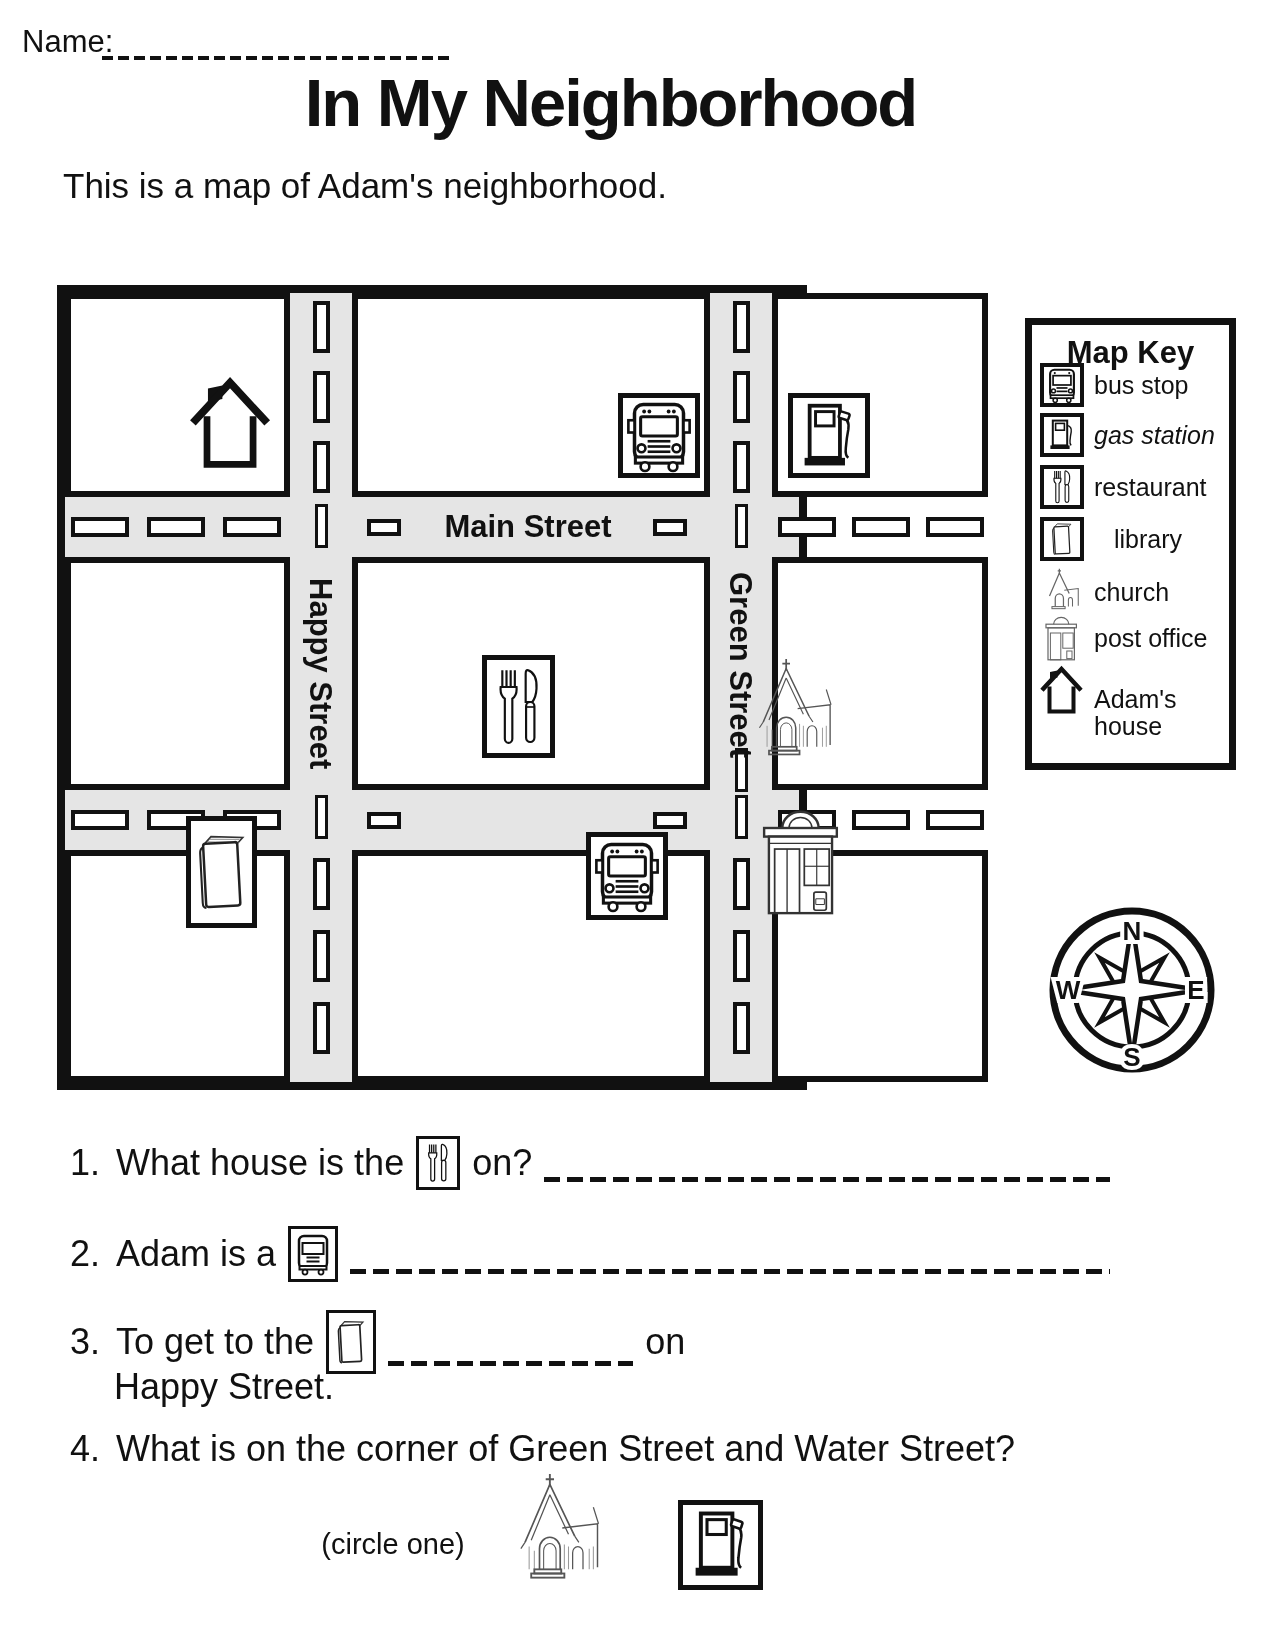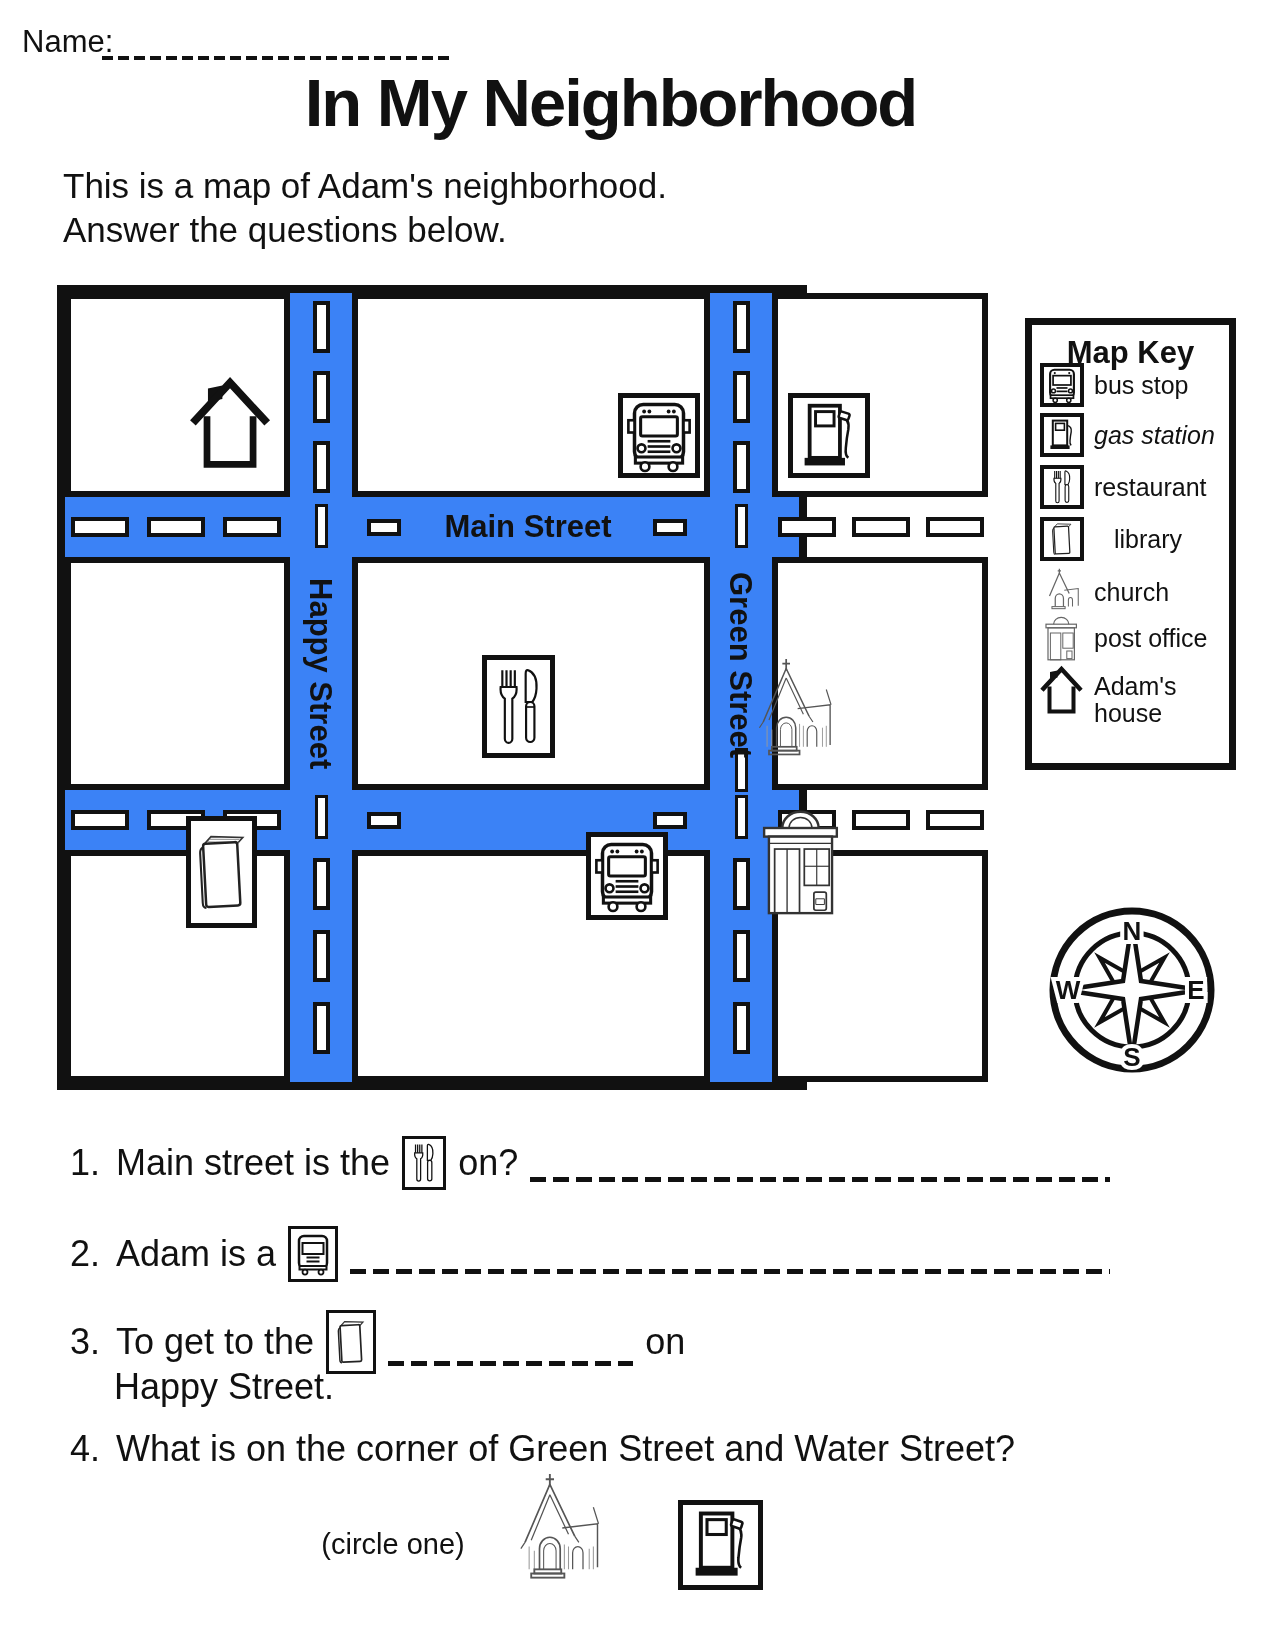--- a/index.html
+++ b/index.html
@@ -7,21 +7,21 @@
         font-family:"Liberation Sans",sans-serif;color:#111;}
   .abs{position:absolute;}
   
   .name-label{left:22px;top:24px;font-size:31px;}
   .name-line{left:102px;top:56px;width:352px;height:4px;
              background:repeating-linear-gradient(90deg,#111 0 11px,transparent 11px 16px);}
   .title{left:-27px;top:64px;width:1275px;text-align:center;font-size:67px;font-weight:bold;
          letter-spacing:-2px;}
   .intro{left:63px;font-size:35px;}
   
-  .map{left:57px;top:285px;width:750px;height:805px;border:8px solid #111;box-sizing:border-box;background:#3b82f6;}
+  .map{left:57px;top:285px;width:750px;height:805px;border:8px solid #111;box-sizing:border-box;background:#e5e5e5;}
   .blk{position:absolute;background:#fff;border:6px solid #111;box-sizing:border-box;}
   .hd{position:absolute;height:20px;width:58px;border:4px solid #111;box-sizing:border-box;background:#fff;}
   .hds{position:absolute;height:17px;width:34px;border:4px solid #111;box-sizing:border-box;background:#fff;}
   .vd{position:absolute;width:17px;height:52px;border:4px solid #111;box-sizing:border-box;background:#fff;}
   .vds{position:absolute;width:13px;height:44px;border:3px solid #111;box-sizing:border-box;background:#fff;}
   .street-h{position:absolute;font-weight:bold;font-size:31px;text-align:center;}
   .vwrap{position:absolute;display:flex;align-items:center;justify-content:center;}
   .street-v{writing-mode:vertical-rl;font-weight:bold;font-size:31px;white-space:nowrap;}
   .frame{position:absolute;border:5px solid #111;background:#fff;box-sizing:border-box;
          display:flex;align-items:center;justify-content:center;}
@@ -46,21 +46,20 @@
 </style>
 </head>
 <body>
 
 <div id="page">
 
   <div class="abs name-label">Name:</div>
   <div class="abs name-line"></div>
   <div class="abs title">In My Neighborhood</div>
   <div class="abs intro" style="top:166px;">This is a map of Adam's neighborhood.</div>
-  <div class="abs intro" style="top:210px;">Answer the questions below.</div>
 
   <div class="abs map">
 
     <div class="blk" style="left:0;top:0;width:225px;height:204px;"></div>
     <div class="blk" style="left:287px;top:0;width:358px;height:204px;"></div>
     <div class="blk" style="left:707px;top:0;width:216px;height:204px;"></div>
     <div class="blk" style="left:0;top:264px;width:225px;height:233px;"></div>
     <div class="blk" style="left:287px;top:264px;width:358px;height:233px;"></div>
     <div class="blk" style="left:707px;top:264px;width:216px;height:233px;"></div>
     <div class="blk" style="left:0;top:557px;width:225px;height:232px;"></div>
@@ -304,39 +303,39 @@
     </div>
     <div class="klabel" style="top:300px;">post office</div>
 
     <div class="krow-icon-plain" style="left:4px;top:340px;width:52px;height:50px;">
       <svg viewBox="0 0 100 104" width="50" height="52">
         <polygon points="26,16 41,13 41,27 26,30" fill="#111"></polygon>
         <path d="M25,45 V95 H73 V45" fill="#fff" stroke="#111" stroke-width="8"></path>
         <path d="M13,49 L49,10 L85,49" fill="none" stroke="#111" stroke-width="9" stroke-linecap="square"></path>
       </svg>
     </div>
-    <div class="klabel" style="top:348px;width:110px;">Adam's house</div>
+    <div class="klabel" style="top:361px;width:110px;">Adam's house</div>
   </div>
 
   <div class="abs" style="left:1040px;top:898px;width:184px;height:184px;">
     <svg viewBox="0 0 184 184" width="184" height="184">
       <circle cx="92" cy="92" r="79" fill="#fff" stroke="#111" stroke-width="7"></circle>
       <circle cx="92" cy="92" r="57" fill="none" stroke="#111" stroke-width="5"></circle>
       <polygon points="124.5,59.5 106,92 124.5,124.5 92,106 59.5,124.5 78,92 59.5,59.5 92,78" fill="#fff" stroke="#111" stroke-width="4"></polygon>
       <polygon points="92,24 101,83 160,92 101,101 92,160 83,101 24,92 83,83" fill="#fff" stroke="#111" stroke-width="4.5"></polygon>
       <text x="92" y="42" font-size="26" font-weight="bold" text-anchor="middle" fill="#111" stroke="#fff" stroke-width="8" paint-order="stroke">N</text>
       <text x="156" y="101" font-size="26" font-weight="bold" text-anchor="middle" fill="#111" stroke="#fff" stroke-width="8" paint-order="stroke">E</text>
       <text x="92" y="168" font-size="26" font-weight="bold" text-anchor="middle" fill="#111" stroke="#fff" stroke-width="8" paint-order="stroke">S</text>
       <text x="28" y="101" font-size="26" font-weight="bold" text-anchor="middle" fill="#111" stroke="#fff" stroke-width="8" paint-order="stroke">W</text>
     </svg>
   </div>
 
   <div class="q" style="top:1136px;width:1040px;">
     <span class="qnum">1.</span>
-    <span>Main street is the</span>
+    <span>What house is the</span>
     <span class="qicon" style="width:44px;height:54px;border-width:3px;">
       <svg viewBox="0 0 72 104" width="32" height="44">
         <path d="M16,8 v22 M21,8 v22 M26,8 v22 M31,8 v22" stroke="#111" stroke-width="3" fill="none"></path>
         <path d="M14,28 q-1,10 5,14 v48 a4.5,5 0 0 0 9,0 v-48 q6,-4 5,-14 z" fill="#fff" stroke="#111" stroke-width="3"></path>
         <path d="M47,8 q11,4 10,22 q-0.5,10 -5,16 h-8 v-34 q0,-5 3,-4 z" fill="#fff" stroke="#111" stroke-width="3"></path>
         <rect x="44.5" y="46" width="10" height="48" rx="5" fill="#fff" stroke="#111" stroke-width="3"></rect>
       </svg>
     </span>
     <span>on?</span>
     <span class="blank grow"></span>

